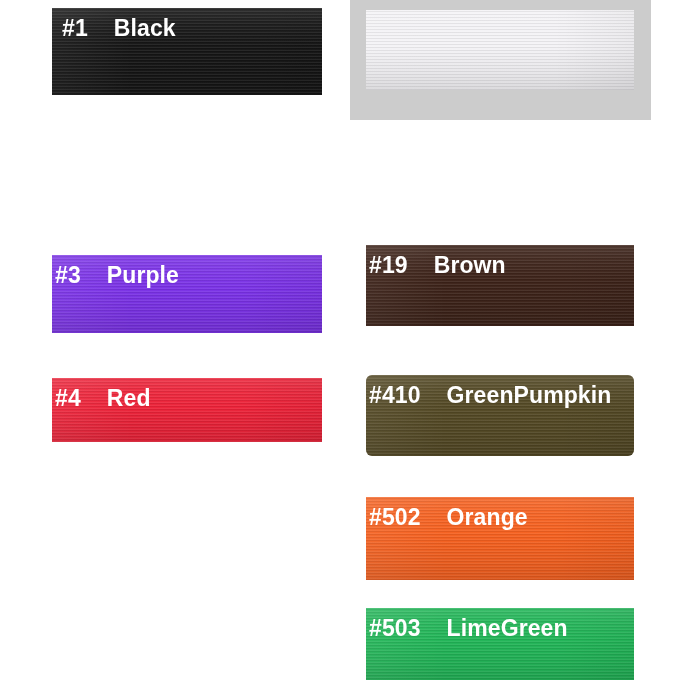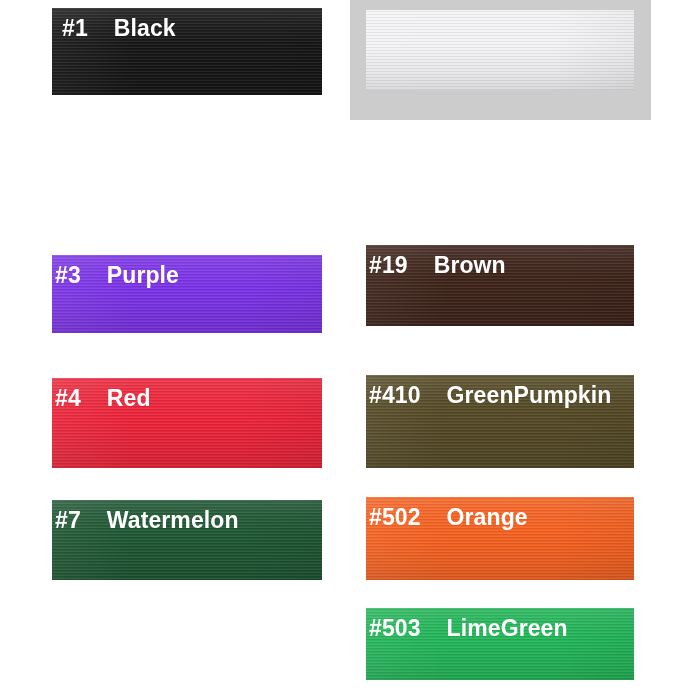--- a/index.html
+++ b/index.html
@@ -98,40 +98,35 @@
 <div class="swatch" style="left: 52px; top: 8px; width: 270px; height: 87px; background: rgb(20, 20, 20);">
       <div class="weave"></div>
       <div class="sheen"></div>
       <div class="swatch-label" style="color: rgb(255, 255, 255); left: 10px;"><span class="swatch-code">#1</span><span class="swatch-name">Black</span></div>
     </div>
     <div class="swatch" style="left: 52px; top: 255px; width: 270px; height: 78px; background: rgb(122, 49, 230);">
       <div class="weave"></div>
       <div class="sheen"></div>
       <div class="swatch-label" style="color: rgb(255, 255, 255); left: 3px;"><span class="swatch-code">#3</span><span class="swatch-name">Purple</span></div>
     </div>
-    <div class="swatch" style="left: 52px; top: 378px; width: 270px; height: 90px; background: rgb(236, 34, 56);">
+    <div class="swatch" style="left: 52px; top: 378px; width: 270px; height: 64px; background: rgb(236, 34, 56);">
       <div class="weave"></div>
       <div class="sheen"></div>
       <div class="swatch-label" style="color: rgb(255, 255, 255); left: 3px;"><span class="swatch-code">#4</span><span class="swatch-name">Red</span></div>
-    </div>
-    <div class="swatch" style="left: 52px; top: 500px; width: 270px; height: 80px; background: rgb(29, 85, 49);">
-      <div class="weave"></div>
-      <div class="sheen"></div>
-      <div class="swatch-label" style="color: rgb(255, 255, 255); left: 3px;"><span class="swatch-code">#7</span><span class="swatch-name">Watermelon</span></div>
     </div>
     <div class="swatch" style="left: 366px; top: 10px; width: 268px; height: 80px; background: rgb(244, 243, 246);">
       <div class="weave"></div>
       <div class="sheen"></div>
     </div>
     <div class="swatch" style="left: 366px; top: 245px; width: 268px; height: 81px; background: rgb(60, 34, 24); padding-left: 32px;">
       <div class="weave"></div>
       <div class="sheen"></div>
       <div class="swatch-label" style="color: rgb(255, 255, 255); left: 3px;"><span class="swatch-code">#19</span><span class="swatch-name">Brown</span></div>
     </div>
-    <div class="swatch" style="left: 366px; top: 375px; width: 268px; height: 93px; background: rgb(83, 72, 36);">
+    <div class="swatch" style="left: 366px; top: 375px; width: 268px; height: 81px; background: rgb(83, 72, 36); border-radius: 6px;">
       <div class="weave"></div>
       <div class="sheen"></div>
       <div class="swatch-label" style="color: rgb(255, 255, 255); left: 3px;"><span class="swatch-code">#410</span><span class="swatch-name">GreenPumpkin</span></div>
     </div>
     <div class="swatch" style="left: 366px; top: 497px; width: 268px; height: 83px; background: rgb(245, 96, 31);">
       <div class="weave"></div>
       <div class="sheen"></div>
       <div class="swatch-label" style="color: rgb(255, 255, 255); left: 3px;"><span class="swatch-code">#502</span><span class="swatch-name">Orange</span></div>
     </div>
     <div class="swatch" style="left: 366px; top: 608px; width: 268px; height: 72px; background: rgb(33, 181, 87);">

